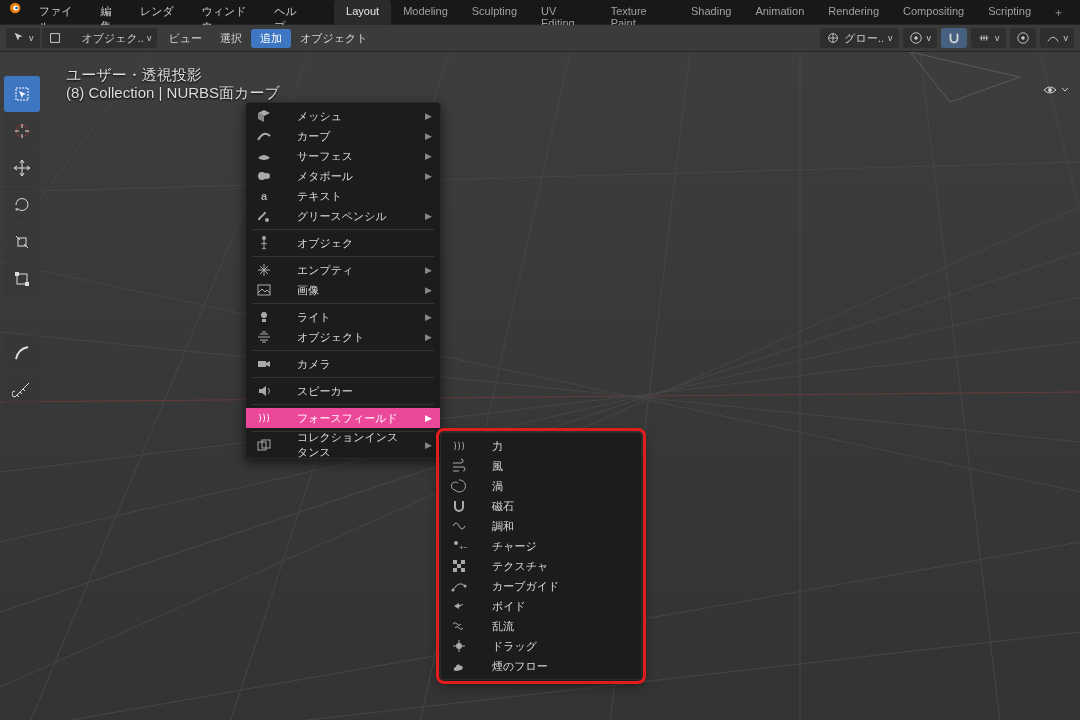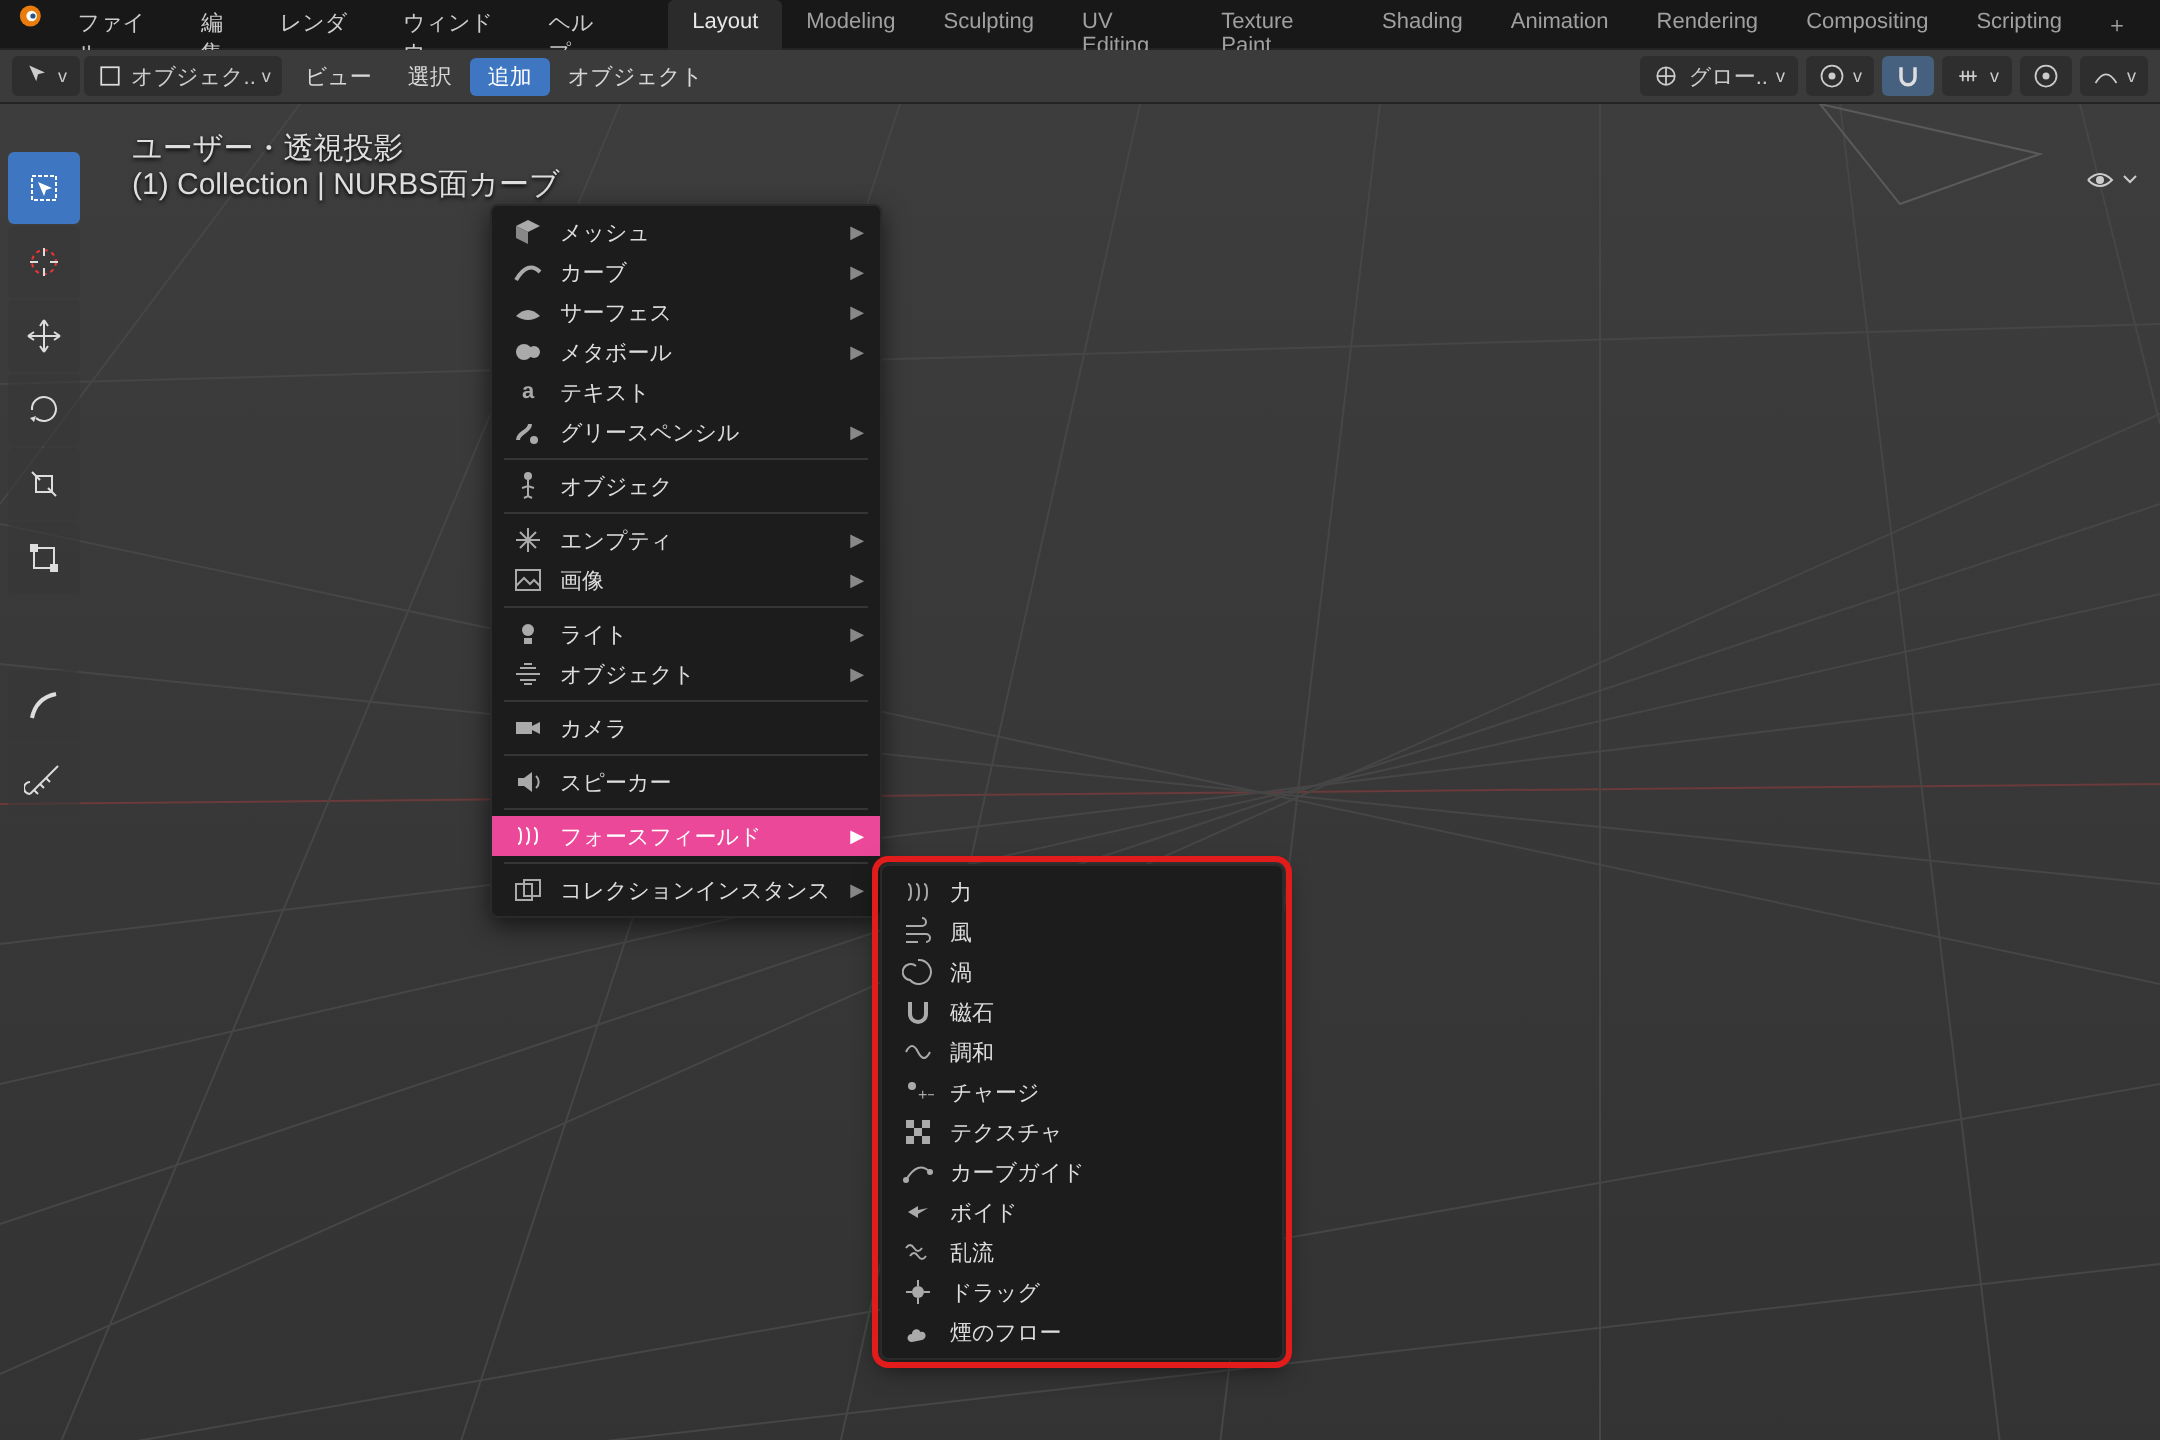--- a/index.html
+++ b/index.html
@@ -22,21 +22,21 @@
 .grid line{stroke:#464646;stroke-width:1}
 .grid line.axis-x{stroke:#6b3a3a}
 .grid line.axis-y{stroke:#3a5a3a}
 .overlay-tl{position:absolute;top:14px;left:66px;color:#dedede;font-size:15px;line-height:18px;text-shadow:0 1px 2px #000}
 .toolbar-l{position:absolute;top:24px;left:4px;width:38px;display:flex;flex-direction:column;gap:1px}
 .tool{width:36px;height:36px;background:#36363688;border-radius:3px;display:flex;align-items:center;justify-content:center;color:#e8e8e8}
 .tool.sel{background:#3e76c2}
 .tool svg{width:20px;height:20px}
 .gap{height:36px}
 .menu{position:absolute;background:#1c1c1c;border:1px solid #2a2a2a;border-radius:4px;box-shadow:0 4px 12px rgba(0,0,0,.6);padding:3px 0;color:#ddd}
-.menu .row{display:flex;align-items:center;height:20px;padding:0 8px 0 10px;position:relative;gap:8px}
+.menu .row{display:flex;align-items:center;height:20px;padding:0 8px 0 10px;position:relative;gap:25px}
 .menu .row.sel{background:#ec4899;color:#fff}
 .menu .row .ic{width:16px;height:16px;display:flex;align-items:center;justify-content:center;flex-shrink:0}
 .menu .row .lbl{flex:1}
 .menu .row .arr{font-size:9px;color:#888}
 .menu .row.sel .arr{color:#fff}
 .menu hr{border:none;border-top:1px solid #353535;margin:3px 6px}
 #add-menu{top:50px;left:245px;width:194px}
 #sub-menu{top:380px;left:440px;width:200px;outline:3px solid #e21b1b;outline-offset:1px}
 .eye-corner{position:absolute;top:30px;right:10px;color:#ccc}
 svg{display:block}
@@ -76,21 +76,21 @@
   <span class="hdr-btn">
     <svg width="14" height="14" viewBox="0 0 16 16">
         <path d="M3 2l9 4-4 1-1 4z" fill="#ccc"></path>
       </svg> 
       <span style="margin-left:3px;font-size:9px">v</span>
   </span>
   <span class="hdr-btn">
     <svg width="14" height="14" viewBox="0 0 16 16">
         <rect x="3" y="3" width="10" height="10" fill="none" stroke="#ddd"></rect>
       </svg>
-    <span style="margin-left:4px">オブジェク..</span>
+    <span style="margin-left:20px">オブジェク..</span>
       <span style="margin-left:3px;font-size:9px">v</span>
   </span>
   <span class="hdr-text">ビュー</span>
   <span class="hdr-text">選択</span>
   <span class="hdr-text active">追加</span>
   <span class="hdr-text">オブジェクト</span>
 
   <div class="hdr-right">
     <span class="hdr-pill">
       <svg width="14" height="14" viewBox="0 0 16 16">
@@ -160,21 +160,21 @@
   <div class="eye-corner">
     <svg width="28" height="16" viewBox="0 0 28 16">
         <path d="M2 8 Q8 2 14 8 Q8 14 2 8" fill="none" stroke="#ccc"></path>
         <circle cx="8" cy="8" r="2" fill="#ccc"></circle>
         <path d="M20 6l3 3 3-3" fill="none" stroke="#ccc"></path>
       </svg>
   </div>
 
   <div class="overlay-tl">
     <div>ユーザー・透視投影</div>
-    <div>(1) Collection | NURBS面カーブ</div>
+    <div>(8) Collection | NURBS面カーブ</div>
   </div>
 
   <div class="toolbar-l">
     <div class="tool sel">
         <svg viewBox="0 0 20 20">
           <rect x="4" y="4" width="12" height="12" fill="none" stroke="#fff" stroke-dasharray="2 1"></rect>
           <path d="M7 7l7 3-3 1-1 3z" fill="#fff"></path>
         </svg>
       </div>
     <div class="tool">

